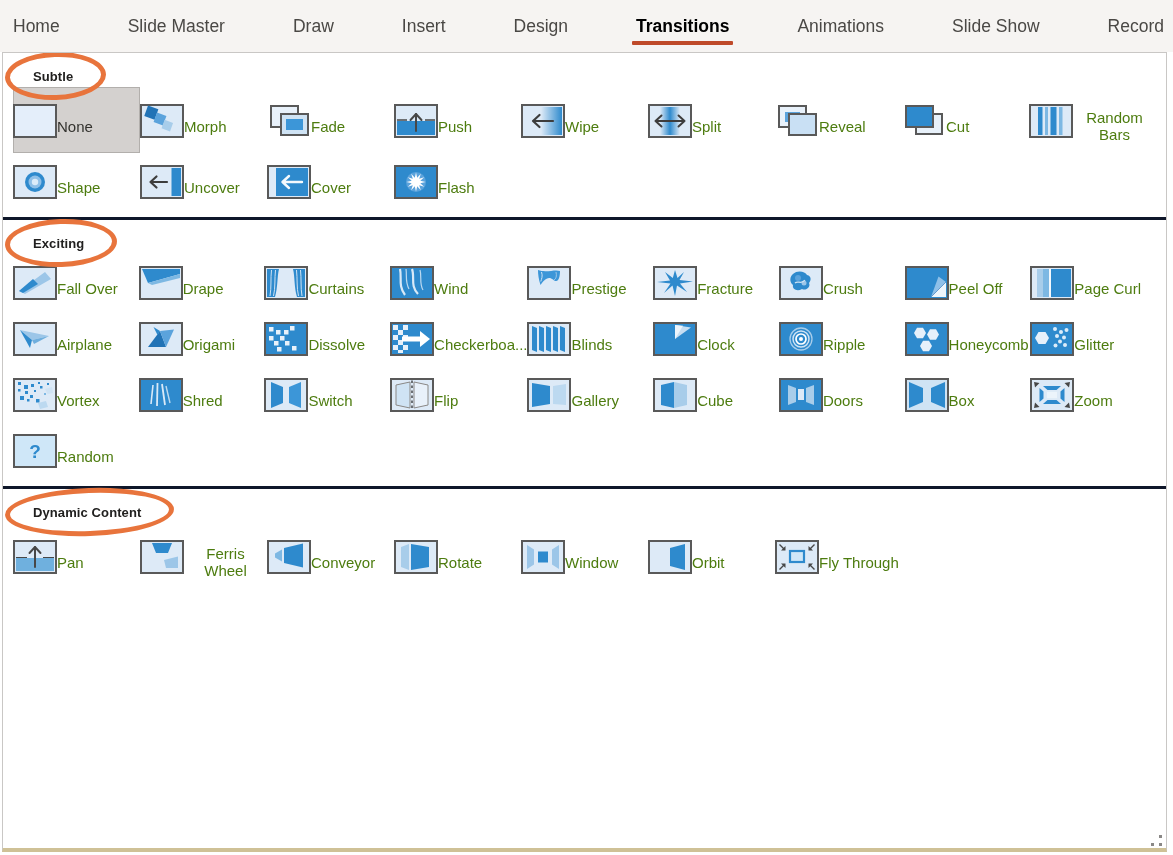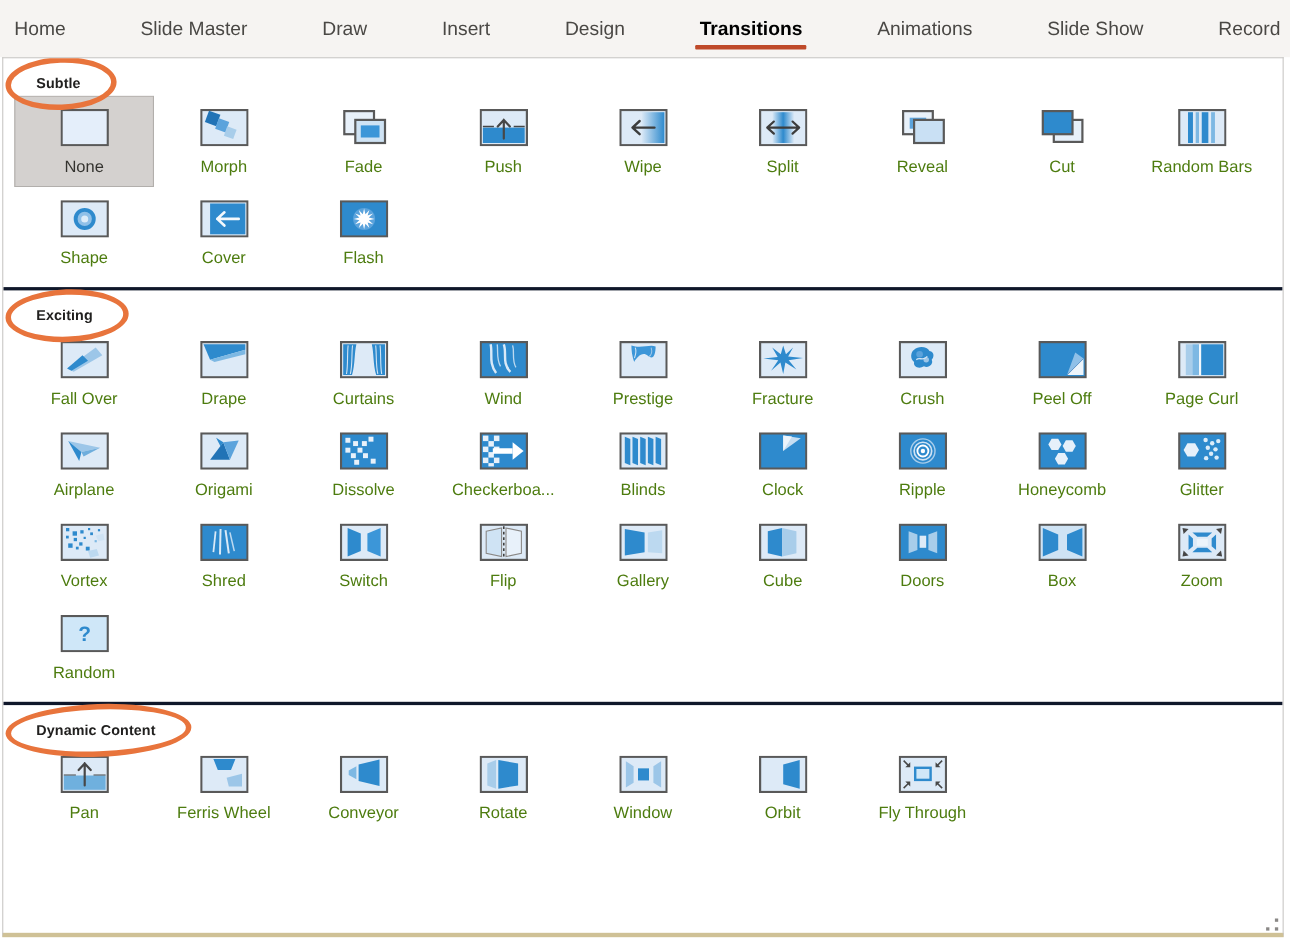--- a/index.html
+++ b/index.html
@@ -34,21 +34,21 @@
   .annotation{
     position:absolute;left:-28px;right:-33px;top:-15px;bottom:-15px;
     border:5.5px solid #e8743c;border-radius:50%;transform:rotate(-2deg);
     pointer-events:none;
   }
   .grid{
     display:grid;grid-template-columns:repeat(9,1fr);
     padding:0 10px;margin-top:2px;
   }
   .cell{
-    display:flex;flex-direction:column;align-items:center;
+    display:flex;flex-direction:row;align-items:center;
     padding:12px 0 10px;box-sizing:border-box;
   }
   .cell .iconbox{height:34px;line-height:0;}
   .cell .lbl{margin-top:10px;font-size:15px;color:#4d7c0f;text-align:center;}
   .cell.selected{background:#d4d1cf;box-shadow:inset 0 0 0 1px #b2afac;}
   .cell.selected .lbl{color:#34332f;}
   
   .grip{position:absolute;right:10px;bottom:8px;width:12px;height:12px;}
   .grip::after{
     content:"";position:absolute;left:8px;top:0;width:2.5px;height:2.5px;
@@ -165,20 +165,28 @@
               <rect x="1" y="1" width="42" height="32" fill="#ddeaf7" stroke="#595959" stroke-width="2"></rect>
               <circle cx="22" cy="17" r="10" fill="#2e8acd"></circle>
               <circle cx="22" cy="17" r="6.5" fill="#8fc0e8"></circle>
               <circle cx="22" cy="17" r="3.2" fill="#dcecf9"></circle>
             </svg></div>
           <div class="lbl">Shape</div>
         </div>
         <div class="cell">
           <div class="iconbox"><svg viewBox="0 0 44 34" width="44" height="34" xmlns="http://www.w3.org/2000/svg">
               <rect x="1" y="1" width="42" height="32" fill="#ddeaf7" stroke="#595959" stroke-width="2"></rect>
+              <rect x="31.5" y="3" width="9.5" height="28" fill="#2e8acd"></rect>
+              <path d="M27 17 H10.5 M10.5 17 L16.5 11.5 M10.5 17 L16.5 22.5" stroke="#3d3d3d" stroke-width="2.2" fill="none" stroke-linecap="round"></path>
+            </svg></div>
+          <div class="lbl">Uncover</div>
+        </div>
+        <div class="cell">
+          <div class="iconbox"><svg viewBox="0 0 44 34" width="44" height="34" xmlns="http://www.w3.org/2000/svg">
+              <rect x="1" y="1" width="42" height="32" fill="#ddeaf7" stroke="#595959" stroke-width="2"></rect>
               <rect x="9" y="3" width="32" height="28" fill="#2e8acd"></rect>
               <path d="M35 17 H15.5 M15.5 17 L22 11 M15.5 17 L22 23" stroke="#f4f9fd" stroke-width="2.4" fill="none" stroke-linecap="round"></path>
             </svg></div>
           <div class="lbl">Cover</div>
         </div>
         <div class="cell">
           <div class="iconbox"><svg viewBox="0 0 44 34" width="44" height="34" xmlns="http://www.w3.org/2000/svg">
               <rect x="1" y="1" width="42" height="32" fill="#2e8acd" stroke="#595959" stroke-width="2"></rect>
               <circle cx="22" cy="17" r="10" fill="#5ba3dc"></circle>
               <polygon fill="#ffffff" points="31.5,17 26.3,18.2 30.2,21.8 25.2,20.2 26.8,25.2 23.2,21.3 22,26.5 20.8,21.3 17.2,25.2 18.8,20.2 13.8,21.8 17.7,18.2 12.5,17 17.7,15.8 13.8,12.2 18.8,13.8 17.2,8.8 20.8,12.7 22,7.5 23.2,12.7 26.8,8.8 25.2,13.8 30.2,12.2 26.3,15.8"></polygon>

